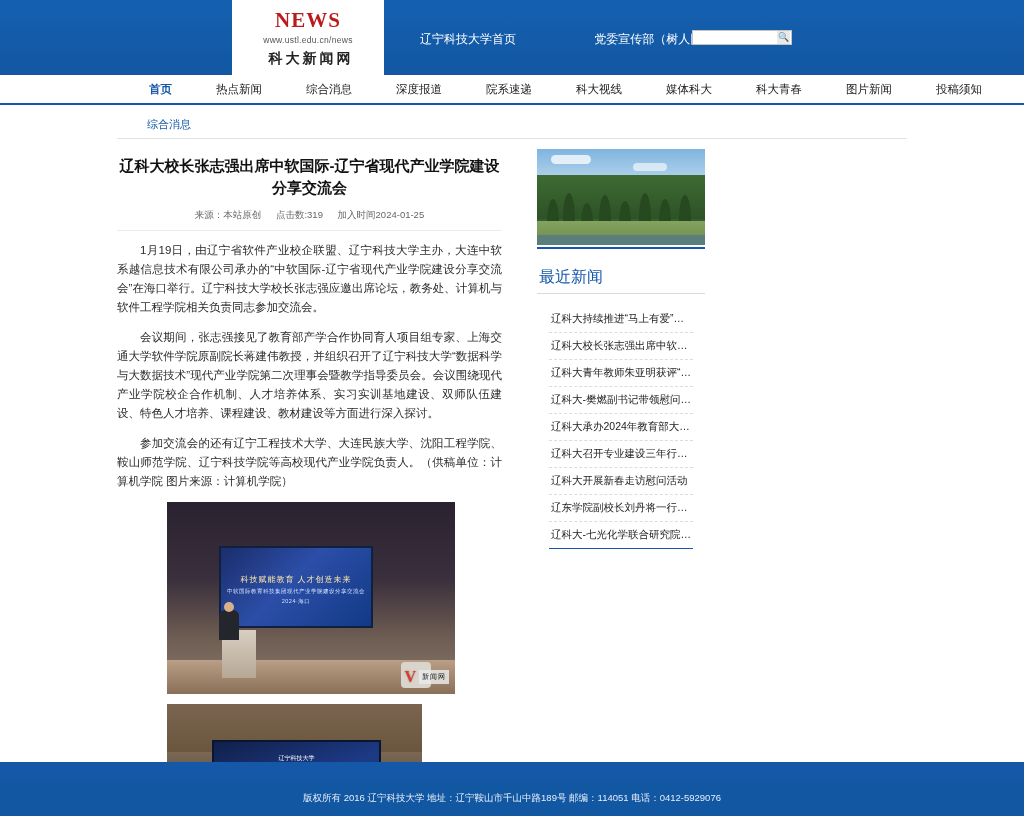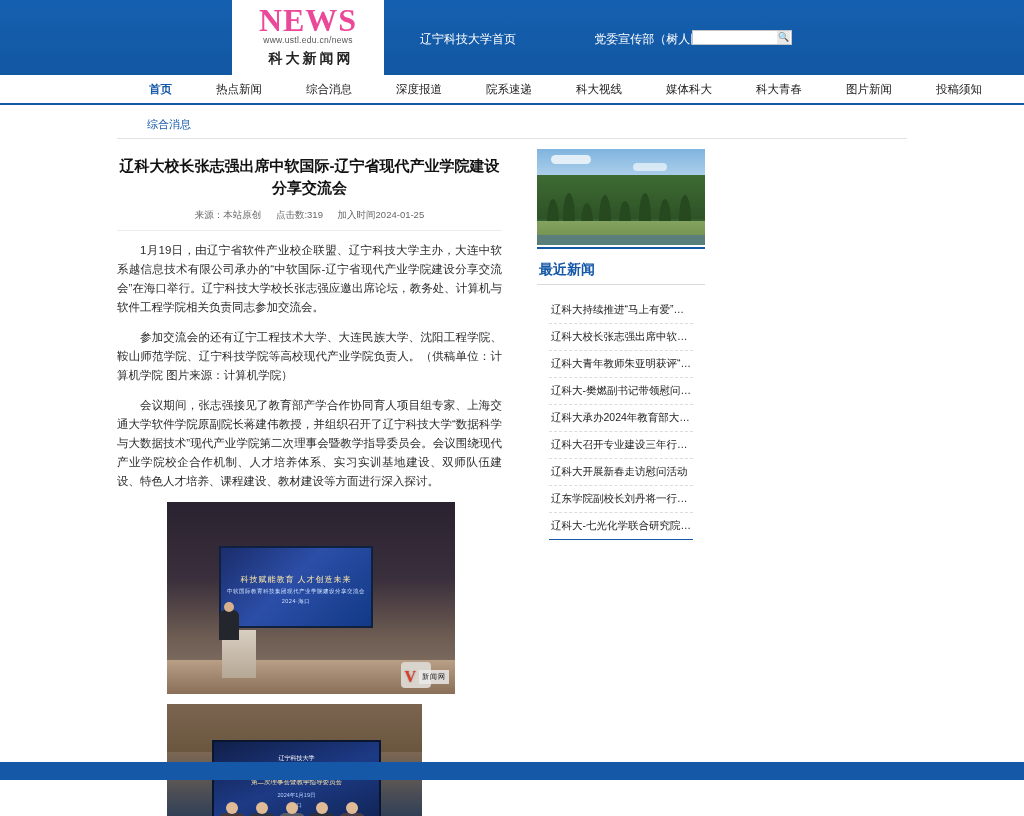--- a/index.html
+++ b/index.html
@@ -30,23 +30,23 @@
     width: 152px;
     height: 75px;
     background: #ffffff;
     text-align: center;
     box-sizing: border-box;
     padding-top: 6px;
   }
   .logo-news {
     font-family: "Liberation Serif", serif;
     font-weight: bold;
-    font-size: 32px;
+    font-size: 21px;
     letter-spacing: 1px;
-    color: #ec4899;
+    color: #b91c1c;
     line-height: 28px;
   }
   .logo-url {
     font-size: 8.5px;
     color: #555;
     line-height: 12px;
     letter-spacing: 0.3px;
   }
   .logo-cn {
     font-size: 14px;
@@ -311,24 +311,24 @@
   .sp-cloud { position:absolute; top:6px; left:14px; width:40px; height:9px; background:rgba(255,255,255,.75); border-radius:9px; }
   .sp-cloud2 { position:absolute; top:14px; left:96px; width:34px; height:8px; background:rgba(255,255,255,.6); border-radius:8px; }
   .sp-trees { position:absolute; top:26px; left:0; width:100%; height:44px; background:linear-gradient(180deg,#3e6b33,#2d5226); }
   .sp-tree { position:absolute; bottom:0; width:12px; background:#27491f; border-radius:50% 50% 2px 2px; }
   .sp-ground { position:absolute; bottom:0; left:0; width:100%; height:24px; background:linear-gradient(180deg,#83a35f,#6d8a4e); }
   .sp-water { position:absolute; bottom:0; left:0; width:100%; height:10px; background:#5a7e7a; }
 
   .side-head {
     border-top: 2px solid #1558a8;
     border-bottom: 1px solid #dadada;
-    font-size: 14px;
-    font-weight: bold;
+    font-size: 16px;
+    font-weight: normal;
     color: #1558a8;
-    padding: 12px 2px 5px 2px;
+    padding: 18px 2px 5px 2px;
   }
   .side-list {
     list-style: none;
     margin: 12px;
     padding: 0;
   }
   .side-list li {
     border-bottom: 1px dashed #dcdcdc;
     padding: 6px 2px;
     font-size: 10.5px;
@@ -407,22 +407,22 @@
 
       <div class="article-col">
         <div class="article-title">辽科大校长张志强出席中软国际-辽宁省现代产业学院建设分享交流会</div>
         <div class="article-meta">
           <span>来源：本站原创</span>
           <span>点击数:319</span>
           <span>加入时间2024-01-25</span>
         </div>
         <div class="article-body">
           <p>1月19日，由辽宁省软件产业校企联盟、辽宁科技大学主办，大连中软系越信息技术有限公司承办的“中软国际-辽宁省现代产业学院建设分享交流会”在海口举行。辽宁科技大学校长张志强应邀出席论坛，教务处、计算机与软件工程学院相关负责同志参加交流会。</p>
+          <p>会议期间，张志强接见了教育部产学合作协同育人项目组专家、上海交通大学软件学院原副院长蒋建伟教授，并组织召开了辽宁科技大学“数据科学与大数据技术”现代产业学院第二次理事会暨教学指导委员会。会议围绕现代产业学院校企合作机制、人才培养体系、实习实训基地建设、双师队伍建设、特色人才培养、课程建设、教材建设等方面进行深入探讨。</p>
           <p>参加交流会的还有辽宁工程技术大学、大连民族大学、沈阳工程学院、鞍山师范学院、辽宁科技学院等高校现代产业学院负责人。（供稿单位：计算机学院 图片来源：计算机学院）</p>
-          <p>会议期间，张志强接见了教育部产学合作协同育人项目组专家、上海交通大学软件学院原副院长蒋建伟教授，并组织召开了辽宁科技大学“数据科学与大数据技术”现代产业学院第二次理事会暨教学指导委员会。会议围绕现代产业学院校企合作机制、人才培养体系、实习实训基地建设、双师队伍建设、特色人才培养、课程建设、教材建设等方面进行深入探讨。</p>
         </div>
 
         <div class="photo photo1">
           <div class="p1-screen">
             <div class="line1">科技赋能教育 人才创造未来</div>
             <div class="line2">中软国际教育科技集团现代产业学院建设分享交流会</div>
             <div class="line3">2024·海口</div>
           </div>
           <div class="p1-table"></div>
           <div class="p1-podium"></div>
@@ -492,14 +492,15 @@
           <li>辽科大召开专业建设三年行动之“首年总结暨实…</li>
           <li>辽科大开展新春走访慰问活动</li>
           <li>辽东学院副校长刘丹将一行到辽科大調研交流</li>
           <li>辽科大-七光化学联合研究院揭牌成立</li>
         </ul>
       </div>
     </div>
   </div>
 
   <div class="footer-strip"></div>
+  <div class="footer">版权所有 2016 辽宁科技大学    地址：辽宁鞍山市千山中路189号    邮编：114051  电话：0412-5929076</div>
 
 </div>
 
 </body></html>

